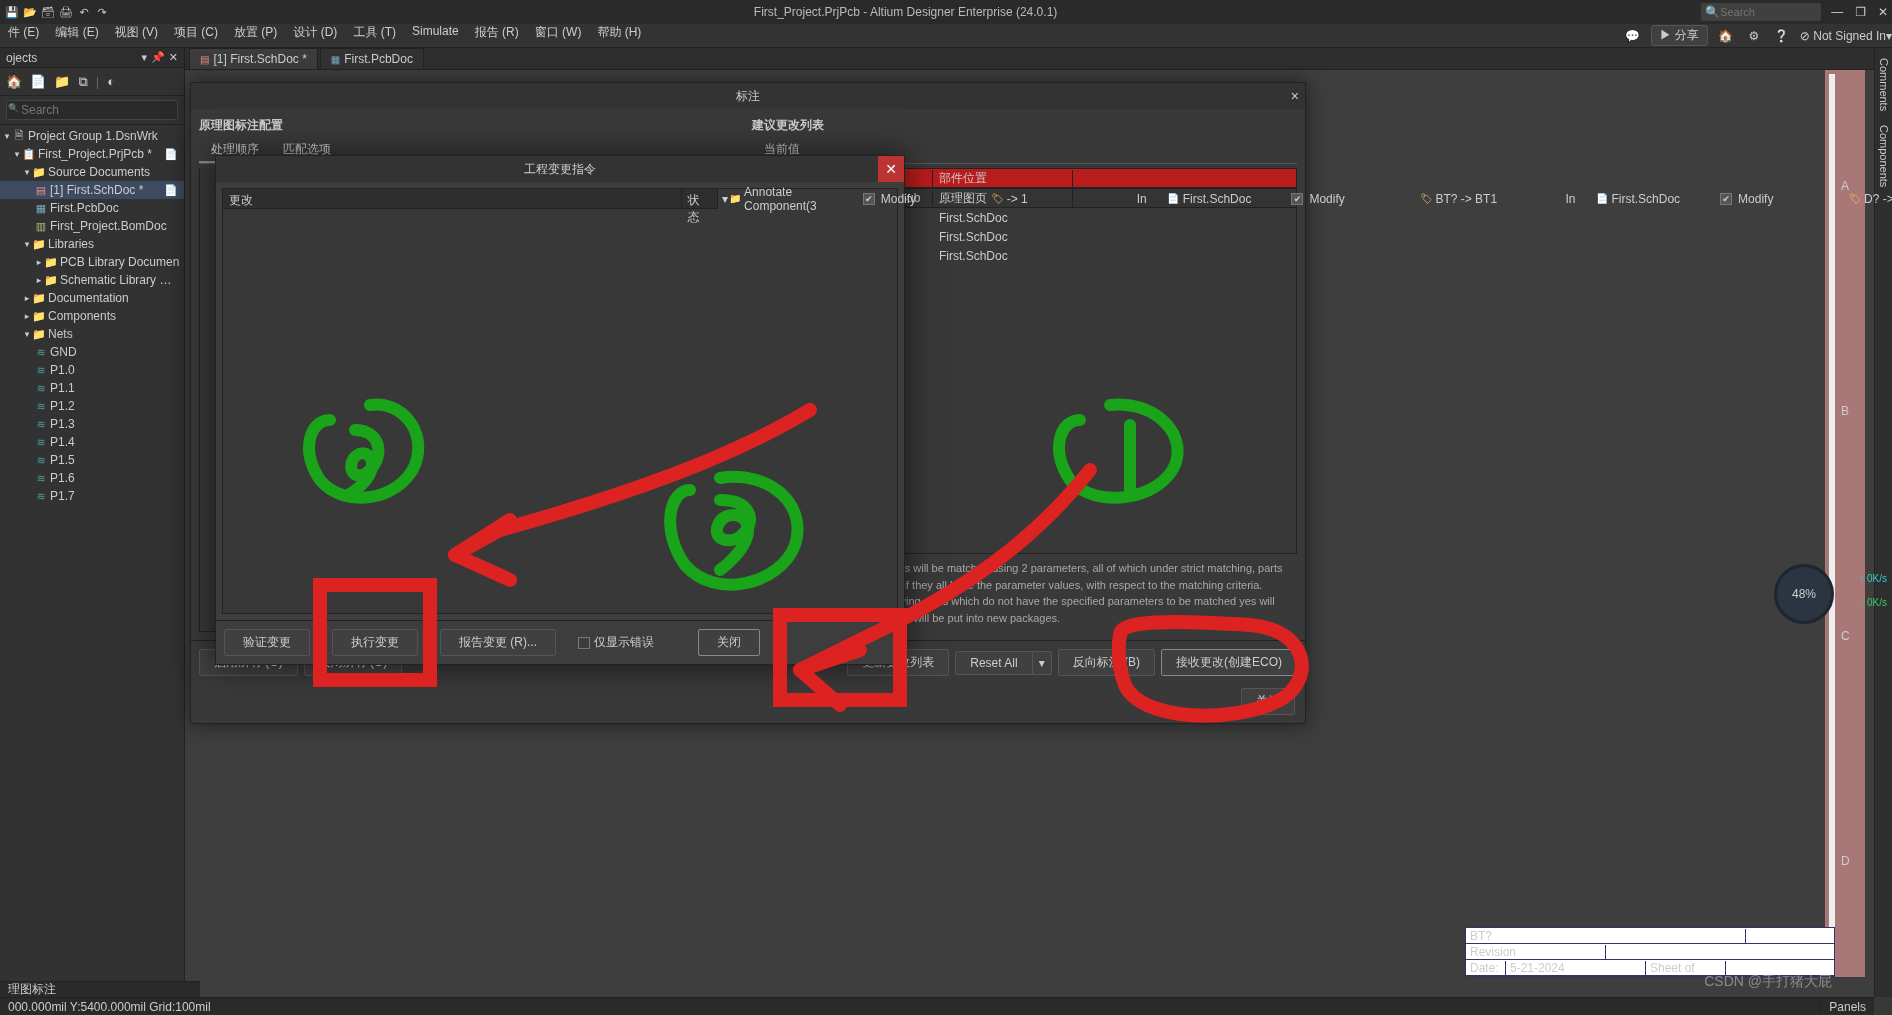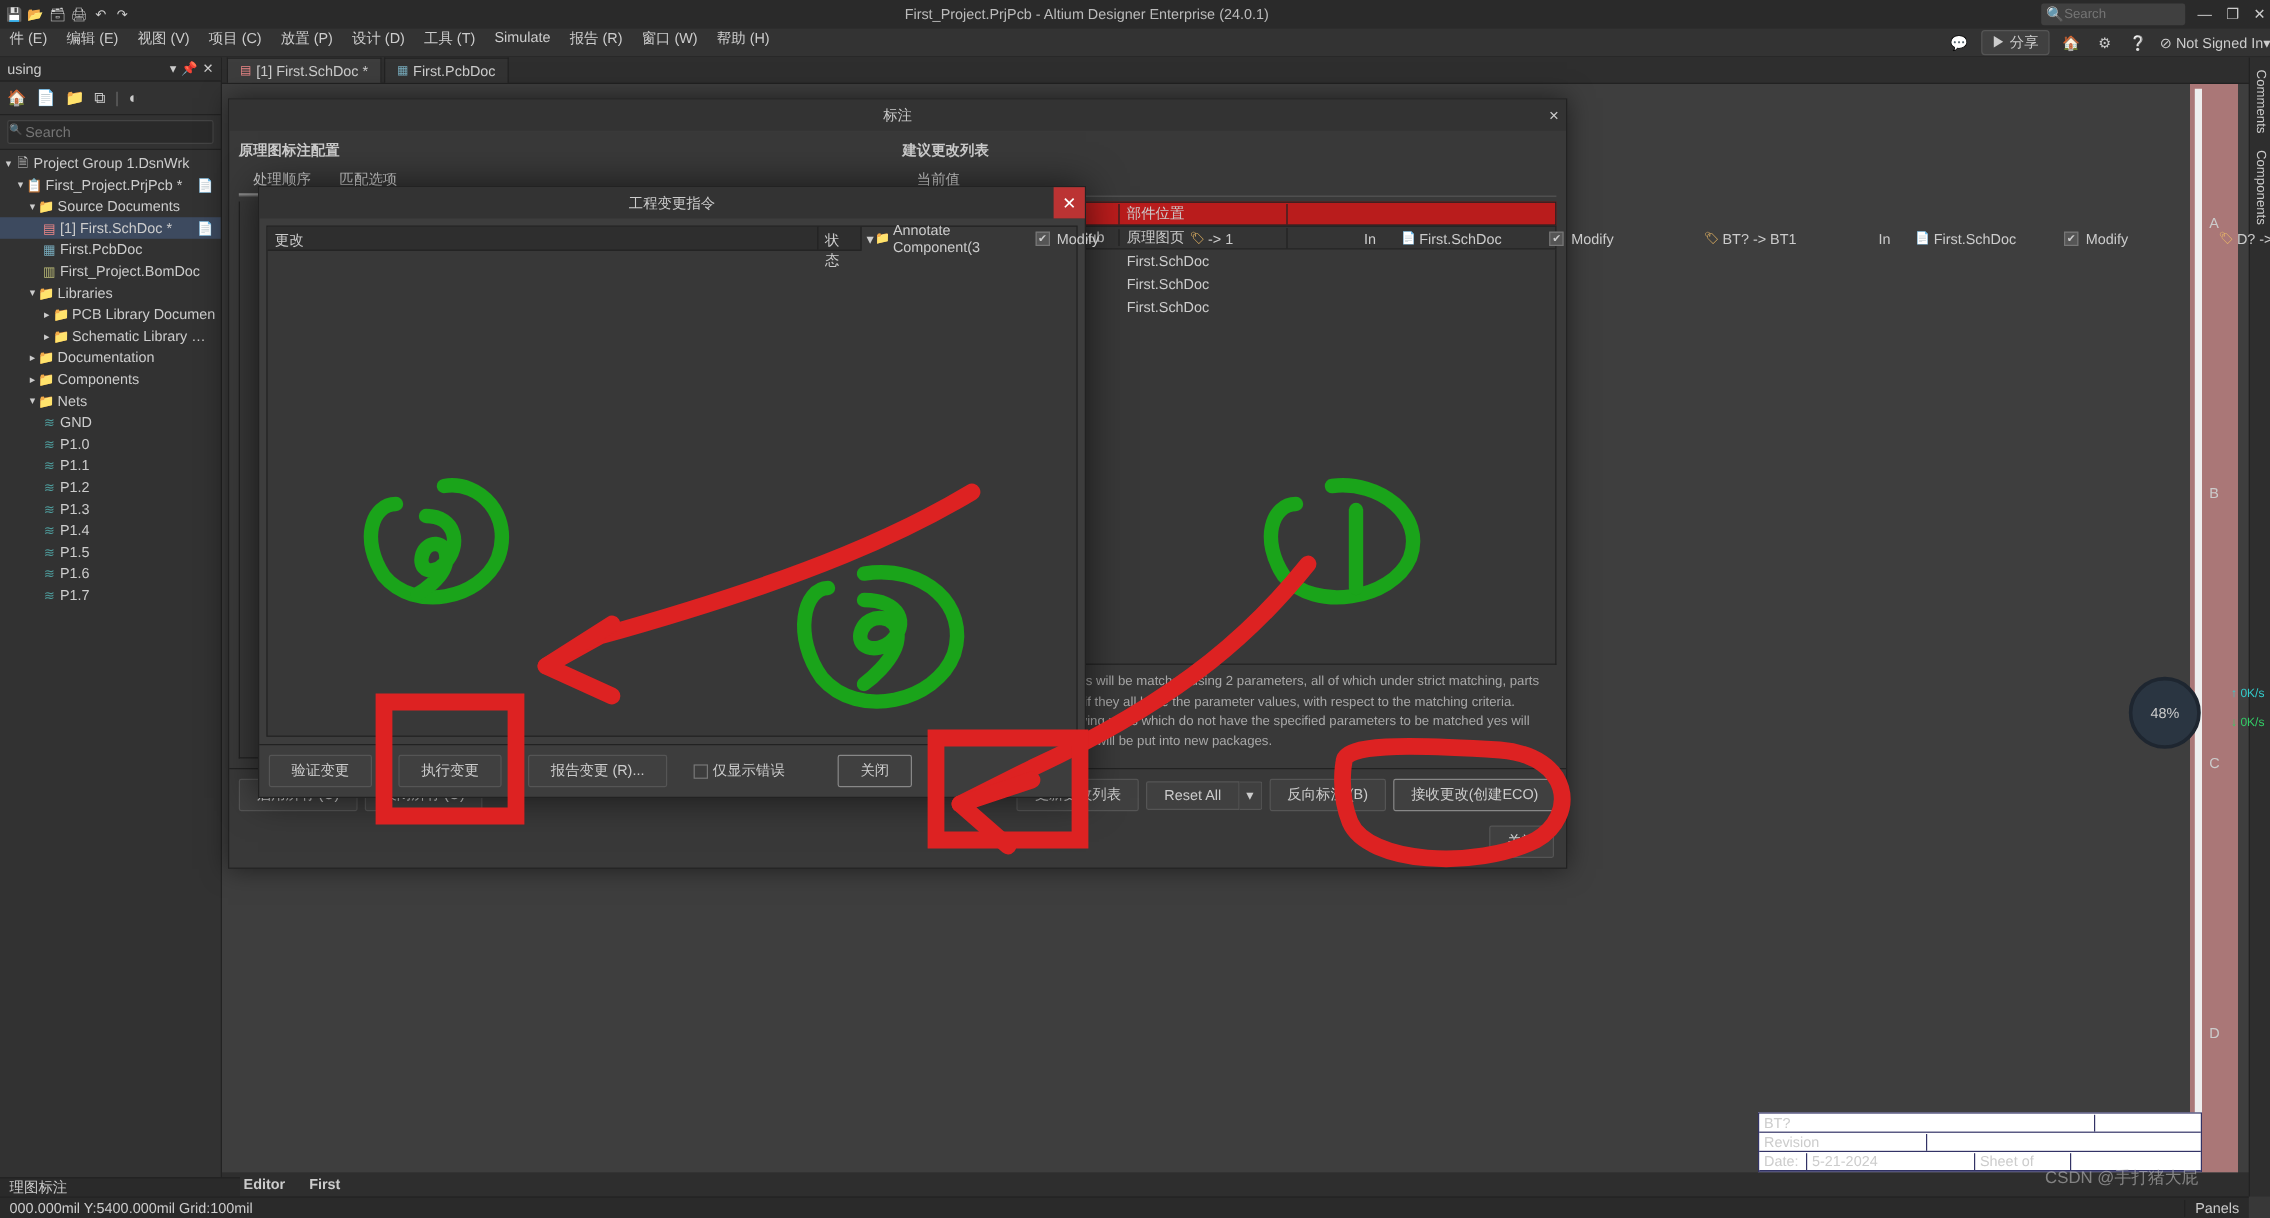--- a/index.html
+++ b/index.html
@@ -154,21 +154,21 @@
     <span class="ricon">⚙</span>
     <span class="ricon">❔</span>
     <span class="signin">⊘ <span>Not Signed In▾</span></span>
   </div>
 </div>
 
 <div class="mainrow">
 
   <div class="leftpanel">
     <div class="hdr">
-      <span class="title">using</span>
+      <span class="title">ojects</span>
       <span class="ctrl">▾</span>
       <span class="ctrl">📌</span>
       <span class="ctrl">✕</span>
     </div>
     <div class="toolbar">
       <span>🏠</span>
       <span>📄</span>
       <span>📁</span>
       <span>⧉</span>
       <span style="color:#666">|</span>
@@ -303,24 +303,20 @@
             <div class="cell" style="width:280px">BT?</div>
           </div>
         <div class="row">
             <div class="cell" style="width:140px">Revision</div>
           </div>
         <div class="row">
           <div class="cell" style="width:40px">Date:</div>
           <div class="cell" style="width:140px">5-21-2024</div>
           <div class="cell" style="width:80px">Sheet of</div>
         </div>
-      </div>
-      <div class="bottabs">
-        <span class="btab">Editor</span>
-        <span class="btab">First</span>
       </div>
     </div>
   </div>
 </div>
 
 <div class="rightpanels">
   <div class="vtab">Comments</div>
   <div class="vtab">Components</div>
 </div>
 

